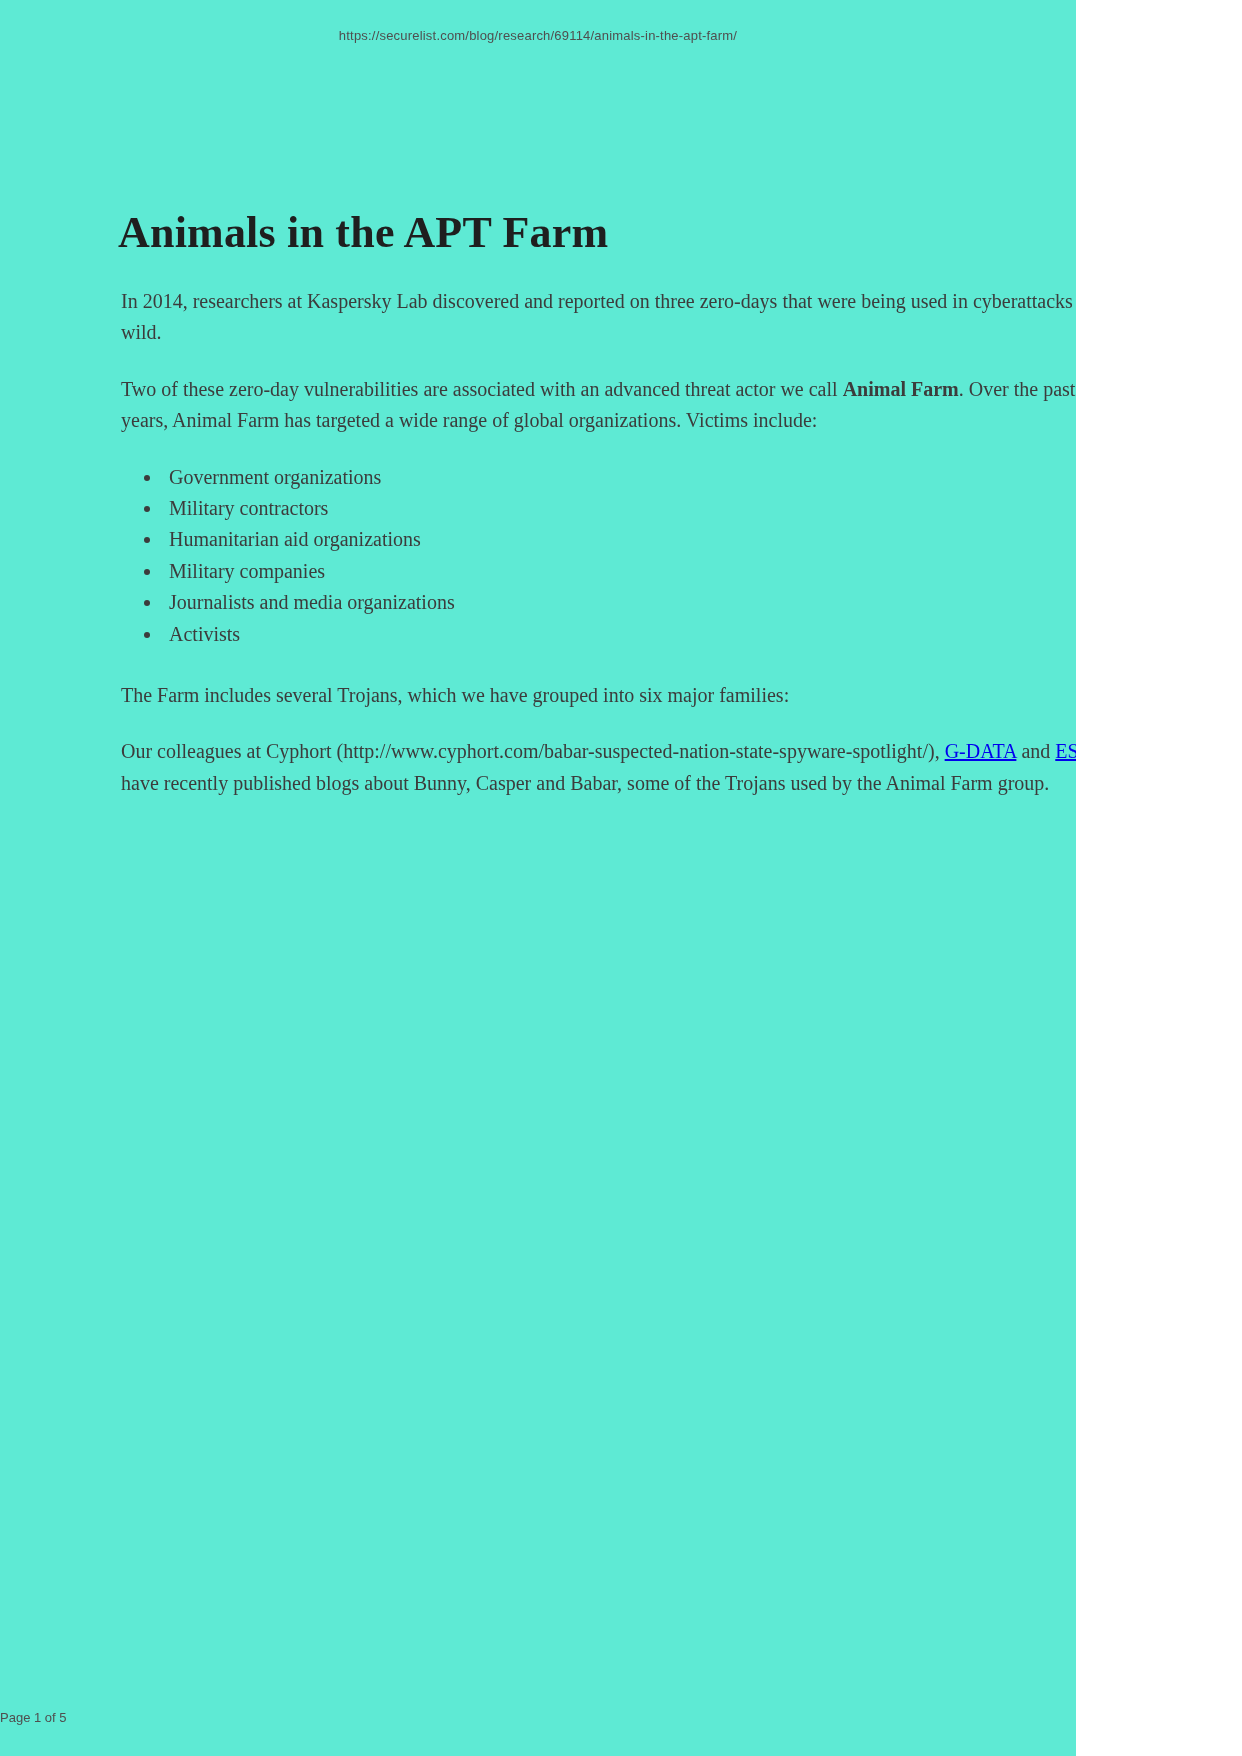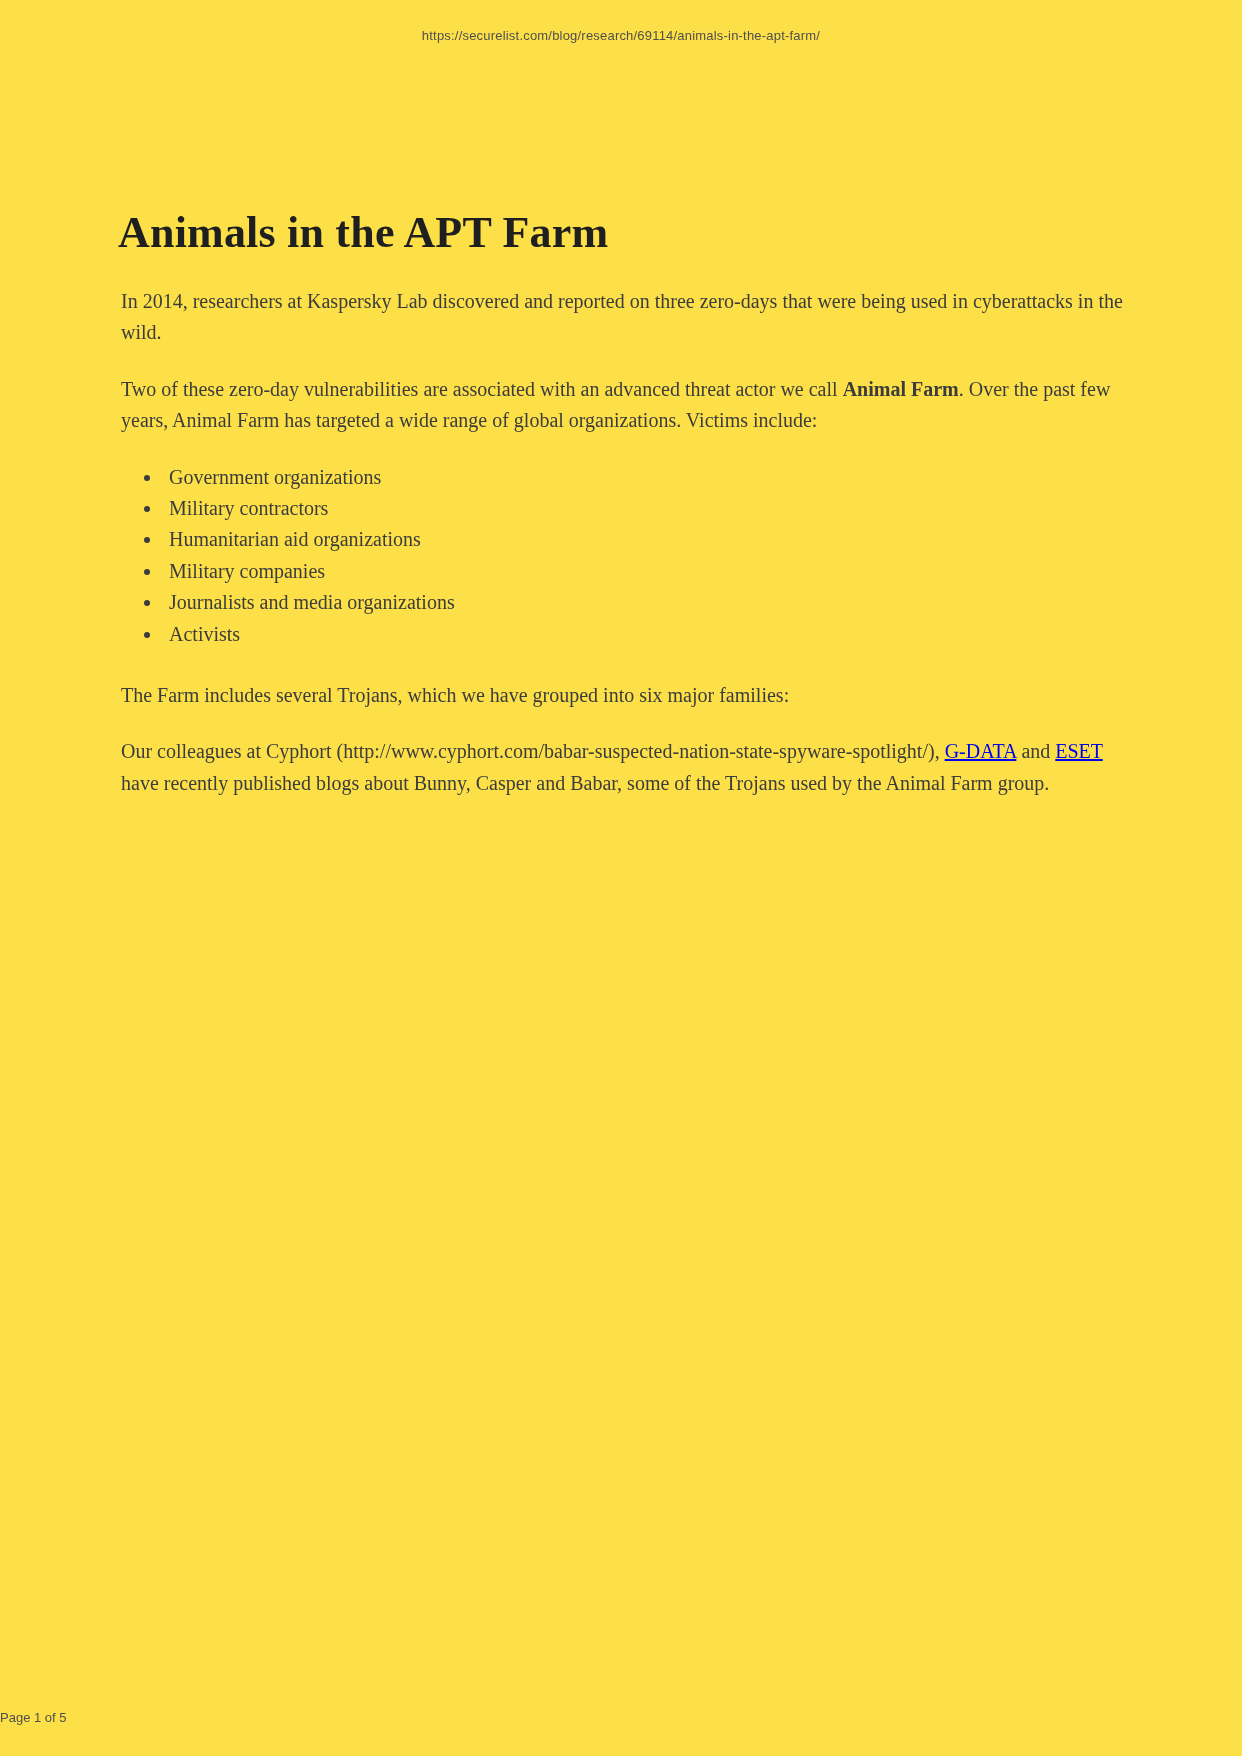--- a/index.html
+++ b/index.html
@@ -2,23 +2,23 @@
 <html><head>
 <meta charset="utf-8">
 <style>
   html, body {
     margin: 0;
     padding: 0;
     background: #ffffff;
   }
   .page {
     position: relative;
-    width: 1242px;
+    width: 1076px;
     height: 1756px;
-    background: #fde047;
+    background: #5eead4;
     overflow: hidden;
     font-family: "Liberation Serif", serif;
   }
   
   .print-header {
     position: absolute;
     top: 28px;
     left: 0;
     width: 100%;
     text-align: center;

